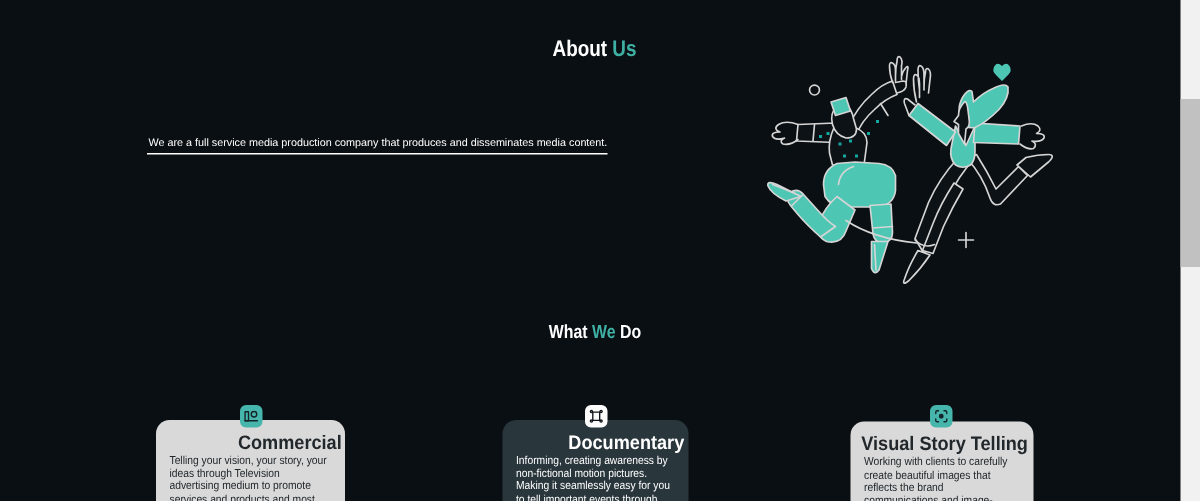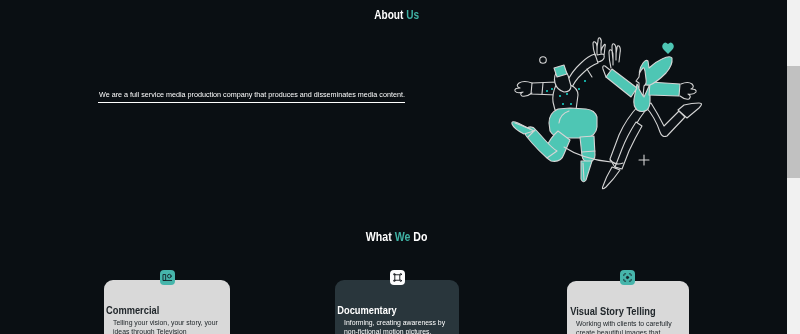--- a/index.html
+++ b/index.html
@@ -9,41 +9,41 @@
   .page{position:absolute;left:0;top:0;width:787px;height:334px;overflow:hidden;background:#0a0f13}
 
   
   .scrollbar{position:absolute;right:0;top:0;width:13px;height:334px;background:#f1f1f1}
   .sb-up{position:absolute;left:0;top:0;width:13px;height:13px}
   .sb-thumb{position:absolute;left:0;top:66px;width:13px;height:112px;background:#c1c1c1}
 
   
   .heading{position:absolute;left:3px;width:787px;text-align:center;font-weight:bold}
   .heading .inner{display:inline-block;transform:scaleX(.84);transform-origin:center;white-space:nowrap}
-  #about-heading{top:8px;font-size:12px}
-  #what-heading{top:230px;font-size:12.6px}
+  #about-heading{top:24px;font-size:15px}
+  #what-heading{top:214px;font-size:12.6px}
   .accent{color:#3fb1a4}
 
   
   .about-list{position:absolute;left:98px;top:90px;width:420px}
   .about-item{border-bottom:1.7px solid #fff;padding:0 0 3px 1px;margin-bottom:10px;display:table}
   .about-item p{font-size:7.2px;line-height:9.4px;color:#fff;font-weight:400;white-space:nowrap}
   #ai3 p{white-space:normal;width:410px}
 
   
   .illus{position:absolute;left:0;top:0;pointer-events:none}
   .ln{stroke:#d5d5d5;stroke-width:1.1;fill:none;stroke-linecap:round;stroke-linejoin:round}
   .dk{fill:#0d1217;stroke:#d5d5d5;stroke-width:1.1;stroke-linejoin:round;stroke-linecap:round}
   .tl{fill:#4ec6b4;stroke:#d5d5d5;stroke-width:1.1;stroke-linejoin:round;stroke-linecap:round}
   .dot{fill:#13a79f;stroke:none}
   .hrt{fill:#4ec6b4;stroke:none}
 
   
   .card{position:absolute;border-radius:9px;overflow:hidden}
-  .card .title{text-align:left;font-weight:bold;font-size:10px;margin-top:27px;line-height:8px}
+  .card .title{text-align:right;font-weight:bold;font-size:13px;margin-top:11px;line-height:8px}
   .card .title span{display:inline-block;transform:scaleX(.93);transform-origin:center}
   .card .body{font-size:7.7px;line-height:8.5px;margin-top:4px;margin-left:9px;transform:scaleX(.893);transform-origin:left}
   #card1 .body{width:118px}
   #card2 .body{width:118px}
   #card3 .body{width:116px}
   #card1{left:104px;top:280px;width:126px;height:130px;background:#d9d9d9;color:#21272b}
   #card2{left:335px;top:280px;width:124px;height:130px;background:#29363c;color:#fff}
   #card3{left:567px;top:281px;width:122px;height:130px;background:#d9d9d9;color:#21272b}
   .iconbox{position:absolute;width:15px;height:15px;border-radius:4px;display:flex;align-items:center;justify-content:center}
   #icon1{left:160px;top:270px;background:#46b5ab}

